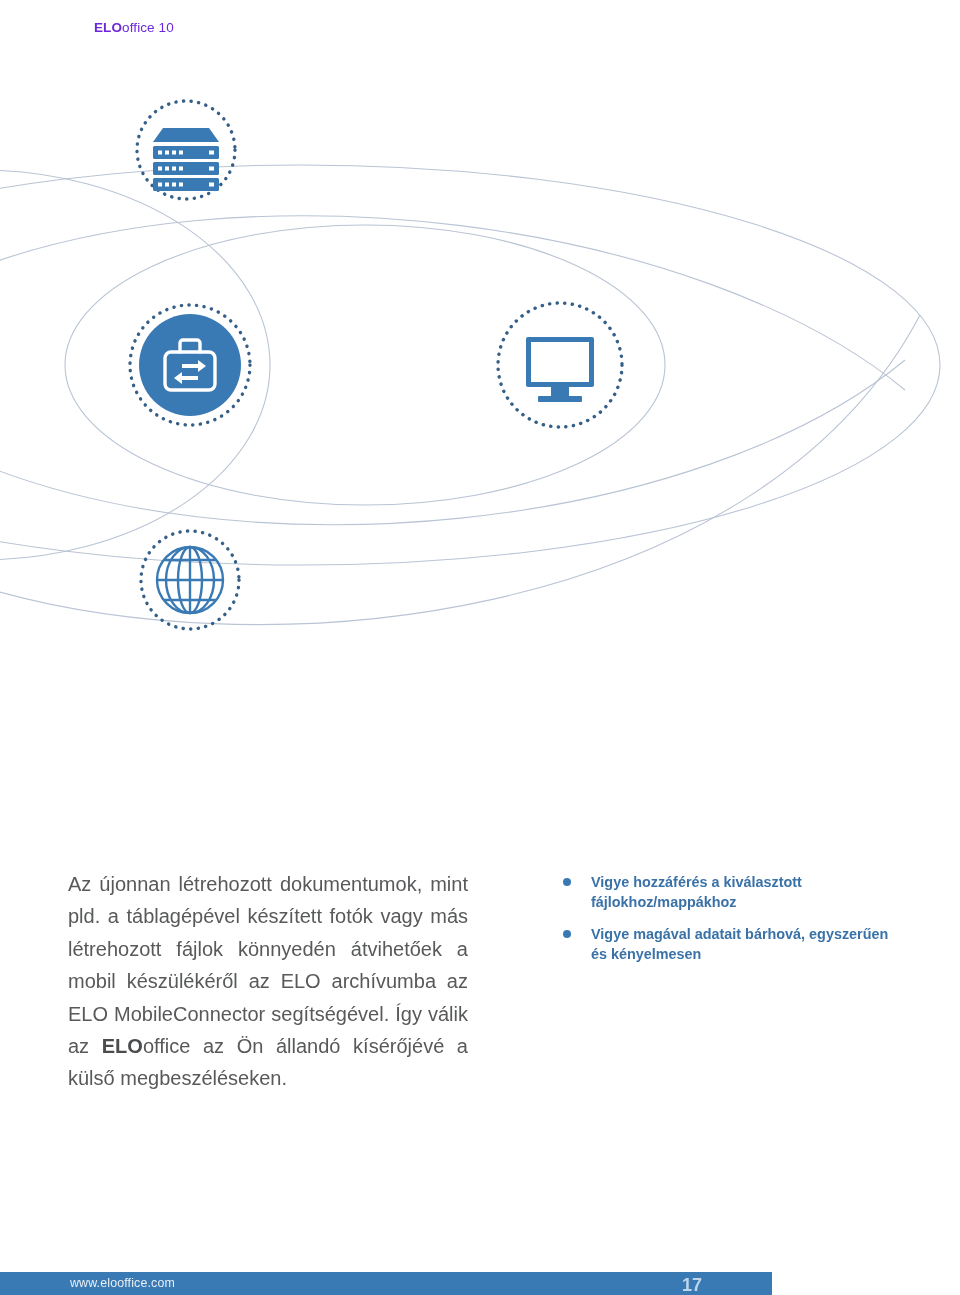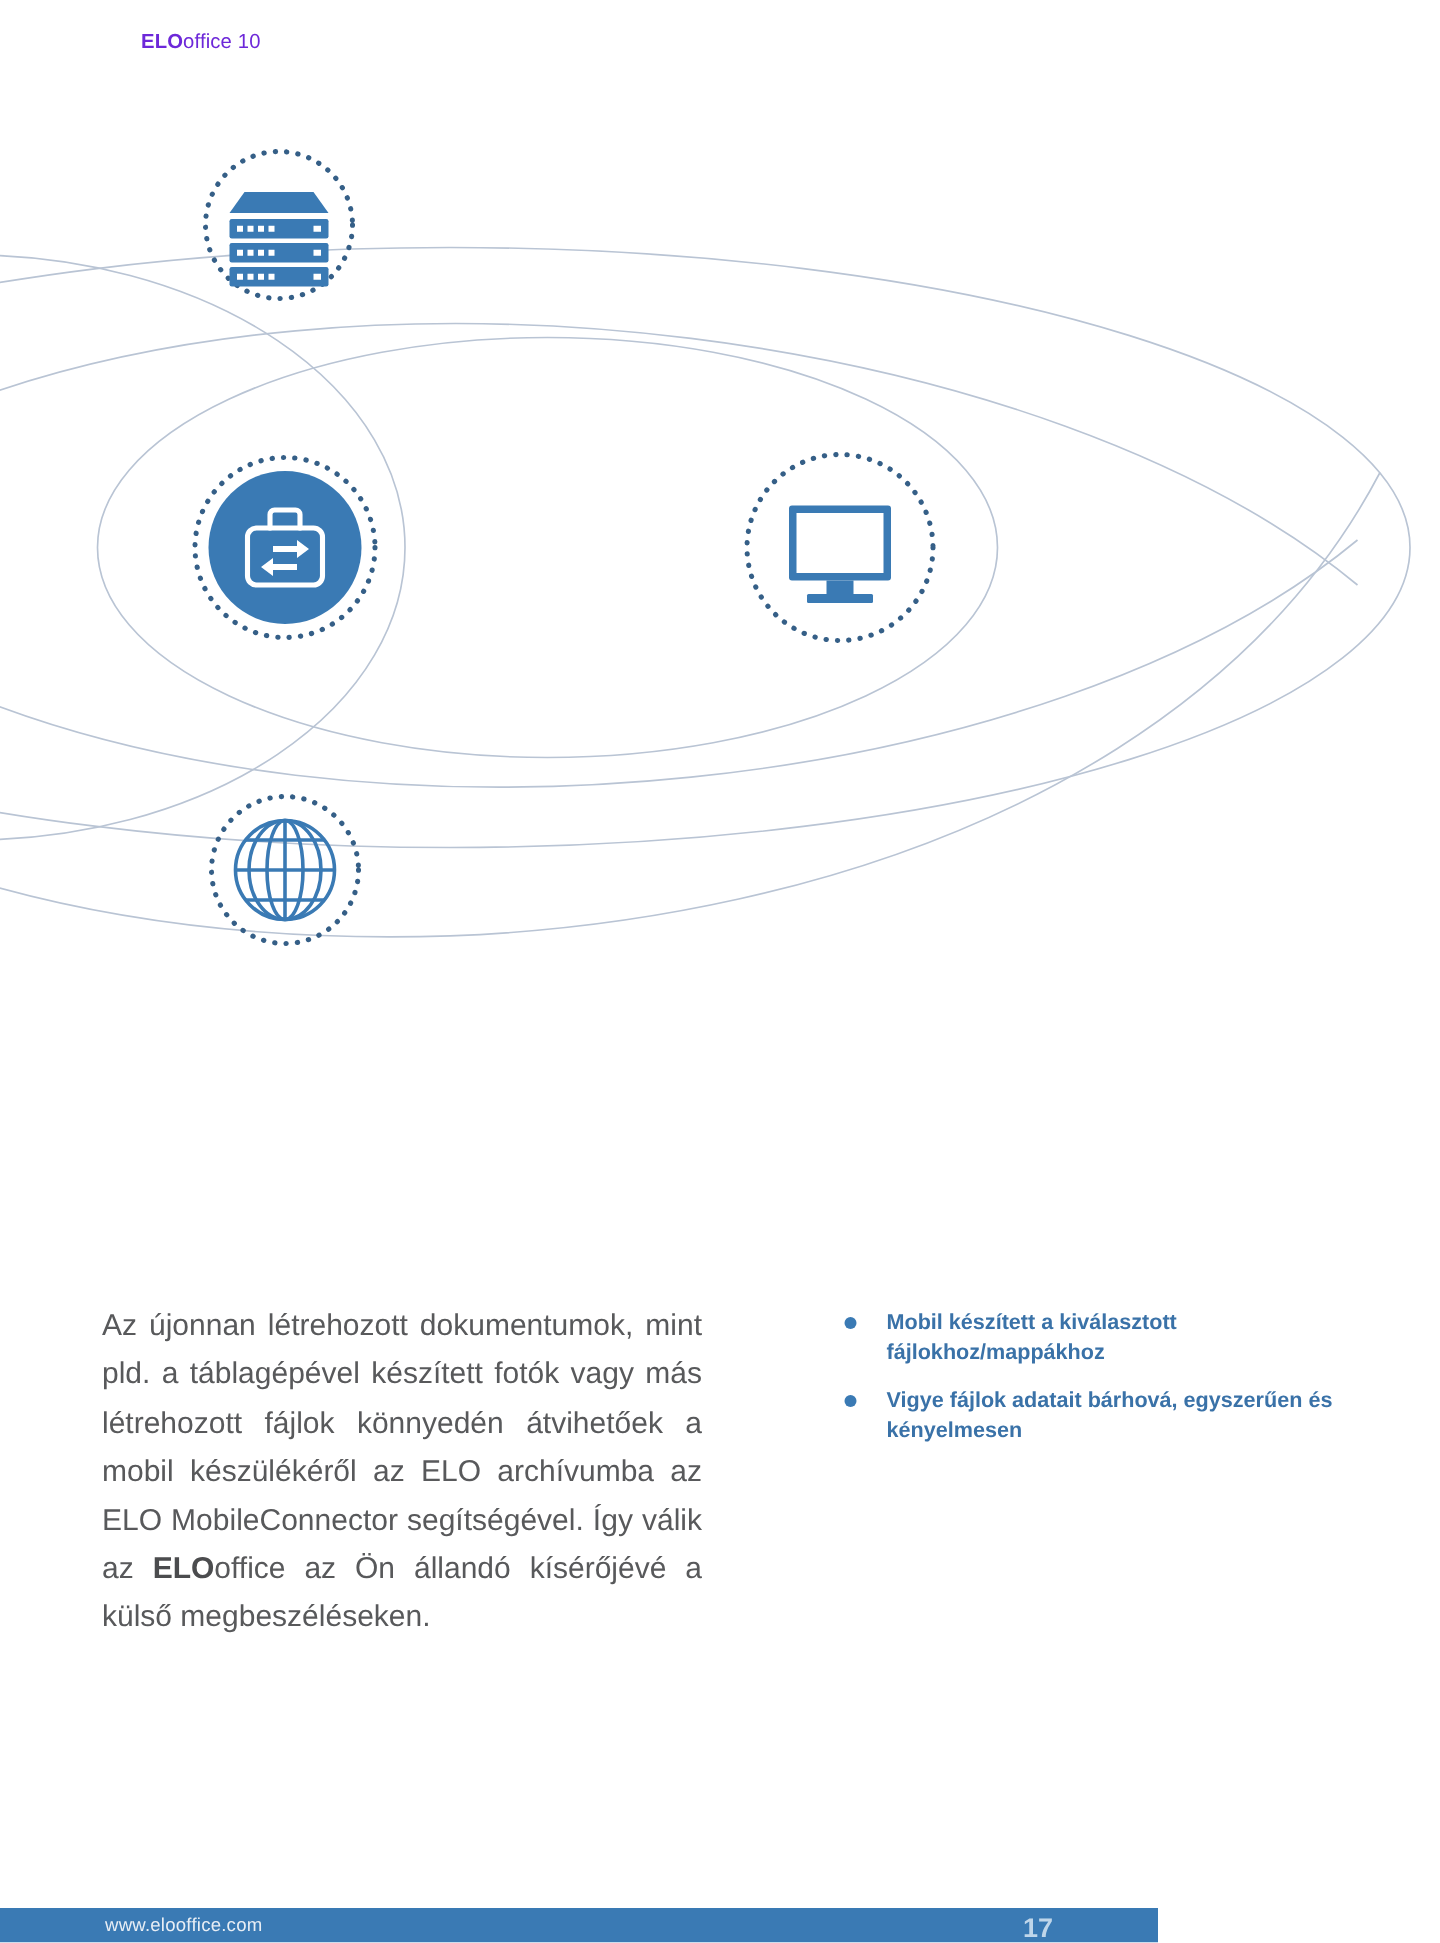--- a/index.html
+++ b/index.html
@@ -214,25 +214,25 @@
 <div class="content">
 
   <div class="col-left">
     <p class="body-paragraph"><span>Az újonnan létrehozott dokumentumok, mint pld. a táblagépével készített fotók vagy más létrehozott fájlok könnyedén átvihetőek a mobil készülékéről az ELO archívumba az ELO MobileConnector segítségével. Így válik az </span><b>ELO</b><span>office</span><span> az Ön állandó kísérőjévé a külső megbeszéléseken.</span></p>
   </div>
 
   <div class="col-right">
     <ul class="bullet-list">
       <li class="bullet-item">
         <span class="bullet-dot"></span>
-        <span>Mobil készített a kiválasztott fájlokhoz/mappákhoz</span>
+        <span>Vigye hozzáférés a kiválasztott fájlokhoz/mappákhoz</span>
       </li>
       <li class="bullet-item">
         <span class="bullet-dot"></span>
-        <span>Vigye fájlok adatait bárhová, egyszerűen és kényelmesen</span>
+        <span>Vigye magával adatait bárhová, egyszerűen és kényelmesen</span>
       </li>
     </ul>
   </div>
 
 </div>
 
 <div class="footer-bar">
   <span class="footer-url">www.elooffice.com</span>
   <span class="footer-page">17</span>
 </div>

